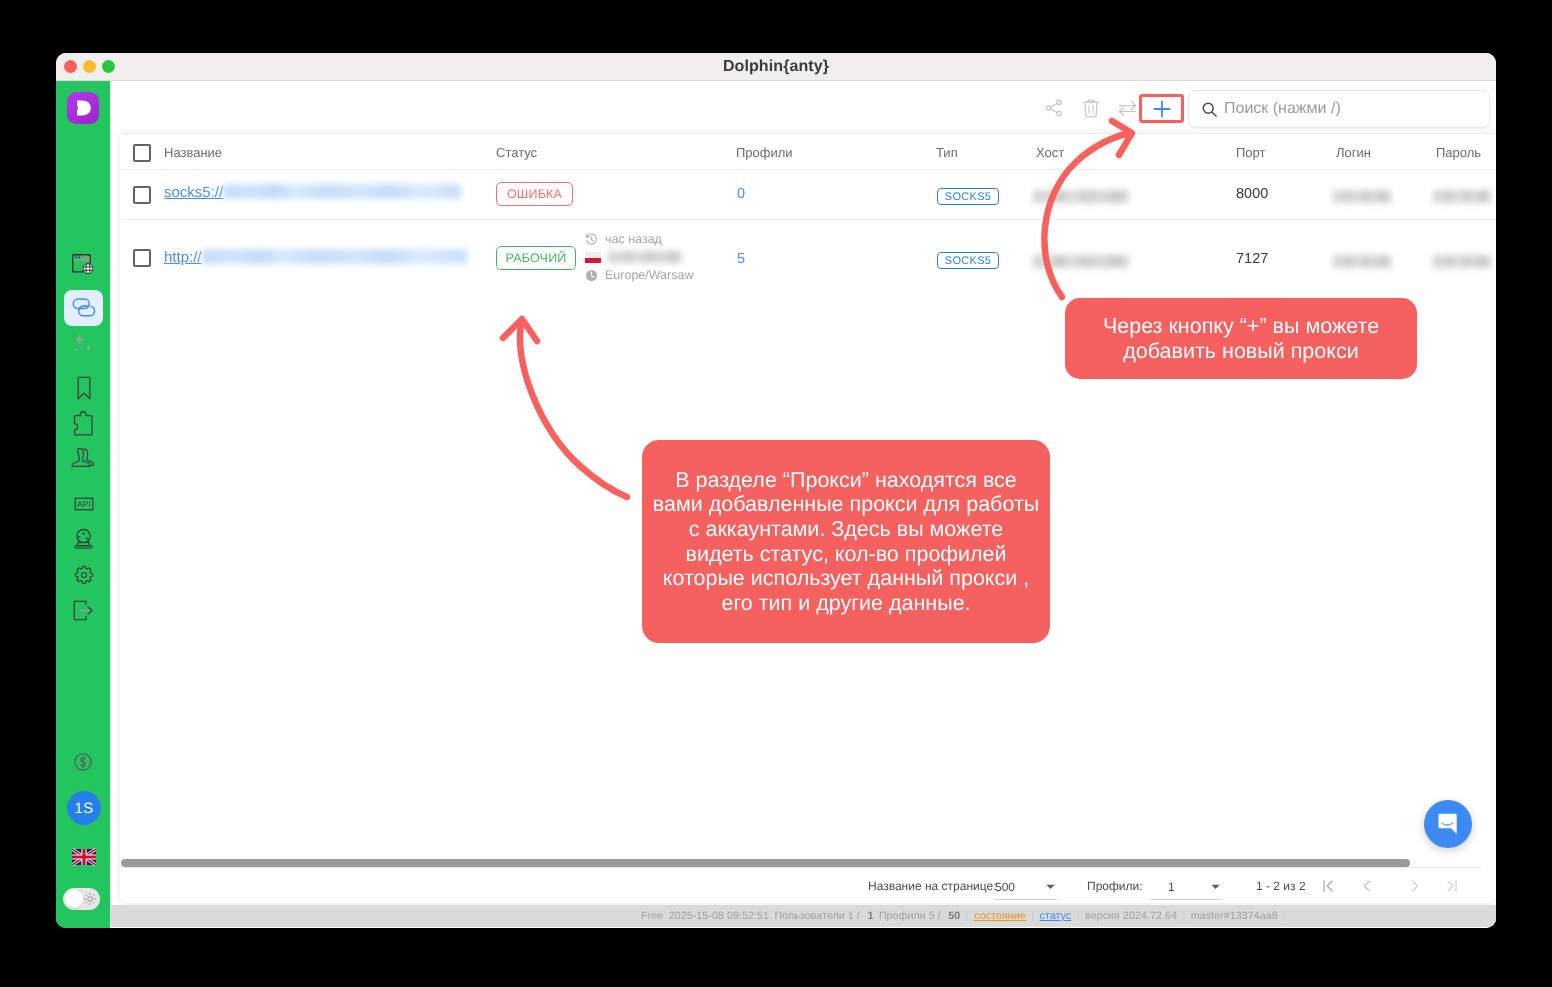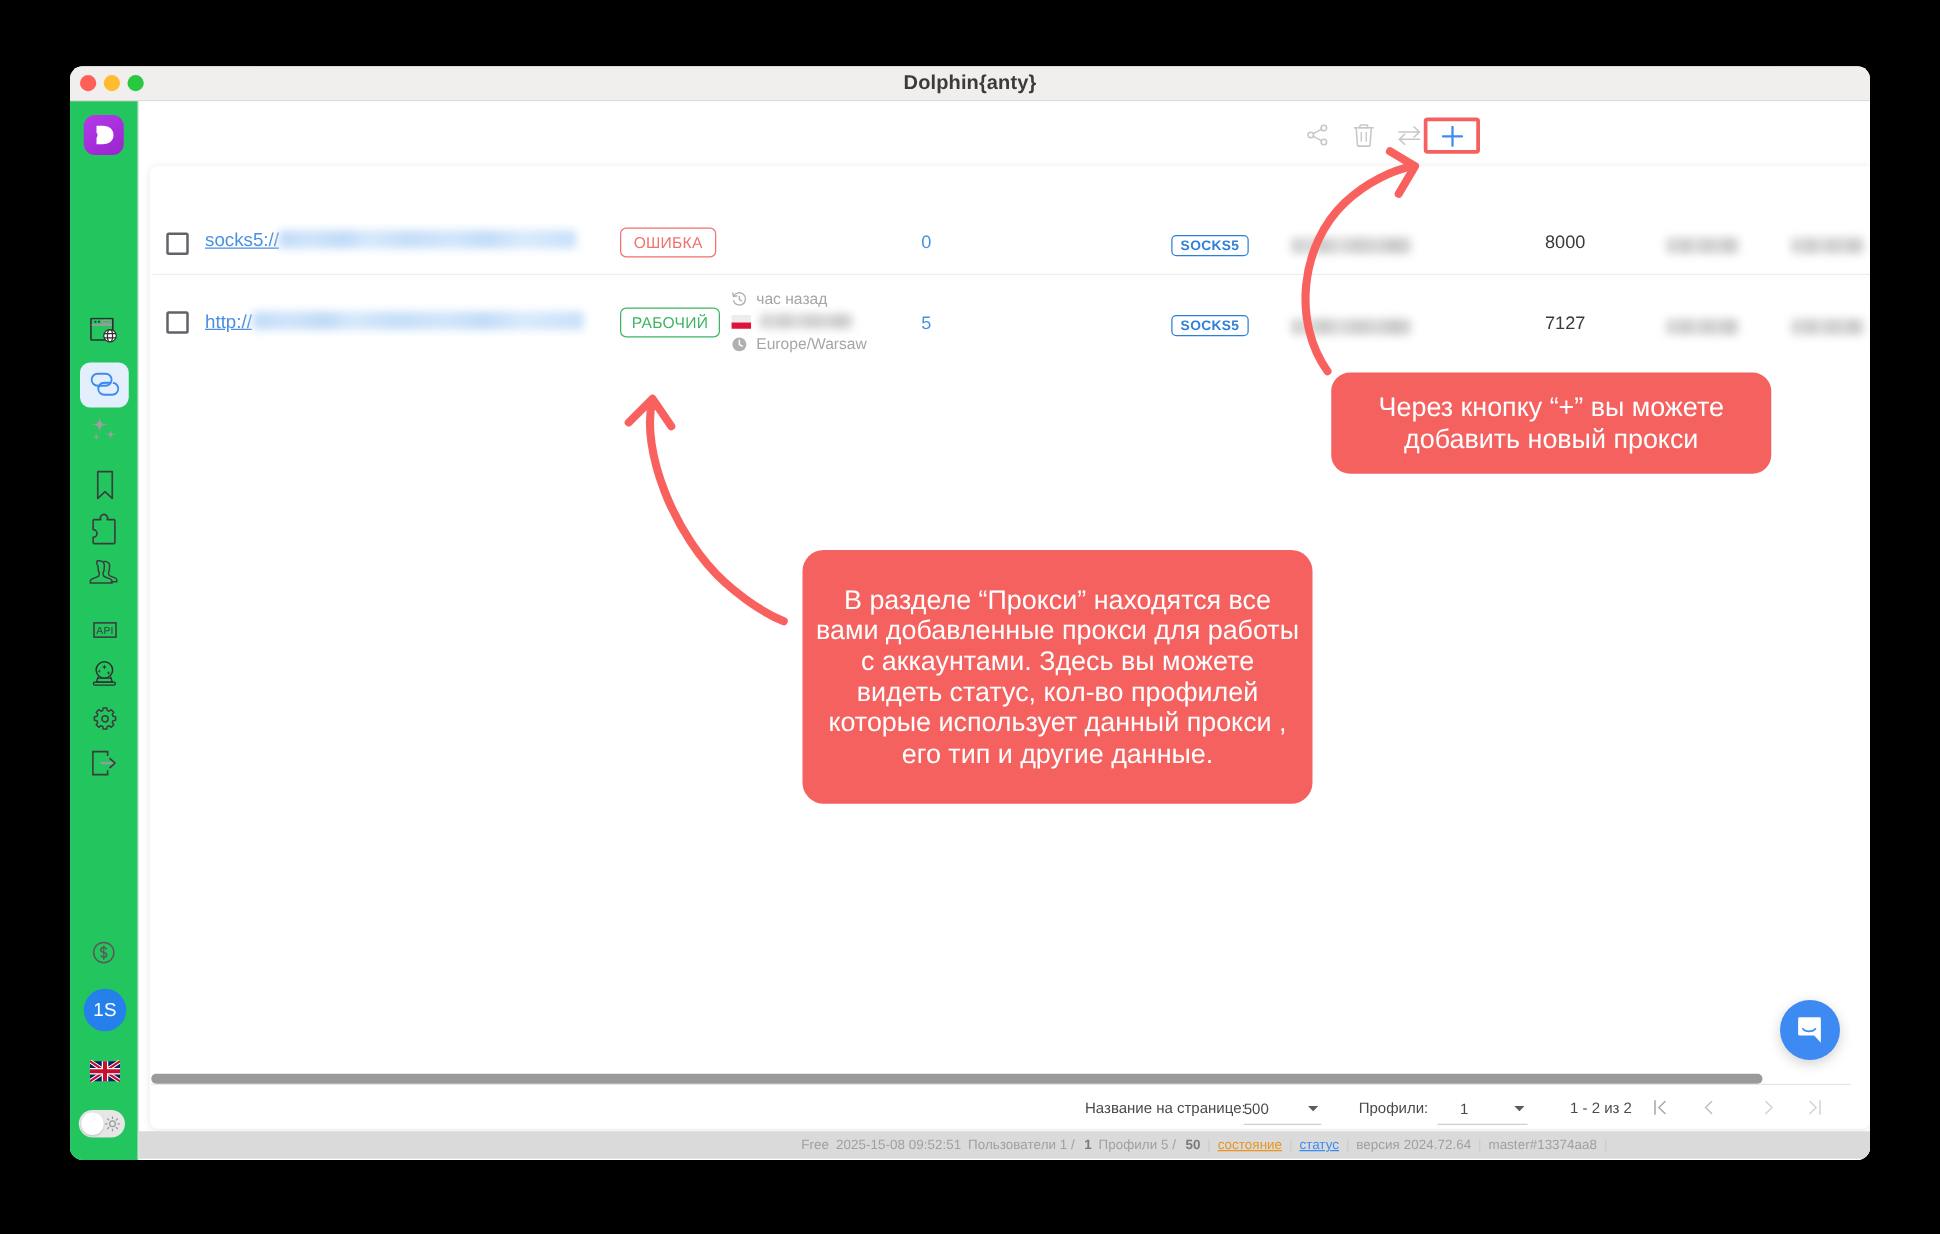--- a/index.html
+++ b/index.html
@@ -111,21 +111,21 @@
   }
   .blurtext.grey {
     background:linear-gradient(90deg,#cecece 0%,#dcdcdc 14%,#cacaca 28%,#e0e0e0 40%,#cdcdcd 56%,#dadada 72%,#c8c8c8 86%,#d8d8d8 100%);
   }
   .badge {
     display:flex; align-items:center; justify-content:center;
     border-radius:5px; font-size:12.5px; letter-spacing:0.2px; height:24px;
   }
   .badge.err { border:1.3px solid #f2706e; color:#f2706e; width:77px; }
   .badge.ok  { border:1.3px solid #3fb563; color:#3fb563; width:80px; }
-  .badge.type { border:1.3px solid #2f7fd8; color:#2f7fd8; border-radius:4px; font-size:11px; width:62px; height:17px; letter-spacing:0.3px;font-weight:bold; }
+  .badge.type { border:1.3px solid #2f7fd8; color:#2f7fd8; border-radius:4px; font-size:11px; width:62px; height:17px; letter-spacing:0.3px; }
   .meta { font-size:12.5px; color:#a6a6a6; }
   .num { color:#4a90e2; font-size:14.5px; }
   .port { color:#3a3a3a; font-size:14.5px; }
 
   
   .hscroll {
     position:absolute; left:10px; top:778px; width:1360px; height:9px;
     border-bottom:1px solid #e8e8e8;
   }
   .hscroll .thumb { position:absolute; left:0; top:0; width:1289px; height:8px; border-radius:4px; background:#9a9a9a; }
@@ -334,24 +334,44 @@
         <svg width="19" height="19" viewBox="0 0 19 19" fill="none" stroke="#c7c7c7" stroke-width="1.35">
           <path d="M1.3 6.6 H17.3 M13.3 2.6 L17.6 6.6 L13.3 10.6" stroke-linecap="round" stroke-linejoin="round"></path>
           <path d="M17.7 12.4 H1.7 M5.7 8.4 L1.4 12.4 L5.7 16.4" stroke-linecap="round" stroke-linejoin="round"></path>
         </svg>
       </div>
       <div class="plusbox">
         <svg width="22" height="22" viewBox="0 0 22 22" fill="none" stroke="#3d8bf2" stroke-width="1.8">
           <path d="M11 3.4 V18.6 M3.4 11 H18.6" stroke-linecap="round"></path>
         </svg>
       </div>
+      <div class="search">
+        <svg width="17" height="17" viewBox="0 0 17 17" fill="none" stroke="#4a4a4a" stroke-width="1.4">
+          <circle cx="7.2" cy="7.2" r="5.0"></circle>
+          <path d="M10.9 10.9 L15.2 15.2" stroke-linecap="round"></path>
+        </svg>
+        <span class="ph">Поиск (нажми /)</span>
+      </div>
     </div>
 
     <div class="card"></div>
 
+    <div class="thead">
+      <div style="position:absolute; left:11px; top:10px;">
+          <div class="cb"></div>
+        </div>
+      <div class="th" style="left:42px;">Название</div>
+      <div class="th" style="left:374px;">Статус</div>
+      <div class="th" style="left:614px;">Профили</div>
+      <div class="th" style="left:814px;">Тип</div>
+      <div class="th" style="left:914px;">Хост</div>
+      <div class="th" style="left:1114px;">Порт</div>
+      <div class="th" style="left:1214px;">Логин</div>
+      <div class="th" style="left:1314px;">Пароль</div>
+    </div>
 
     <div class="row" style="top:89px; height:50px;">
       <div style="position:absolute; left:11px; top:16px;">
           <div class="cb"></div>
         </div>
       <div class="cell" style="left:42px; top:14px;">
         <span class="link">socks5://</span><span class="blurtext" style="width:238px;"></span>
       </div>
       <div class="cell" style="left:374px; top:12px;">
         <span class="badge err">ОШИБКА</span>

